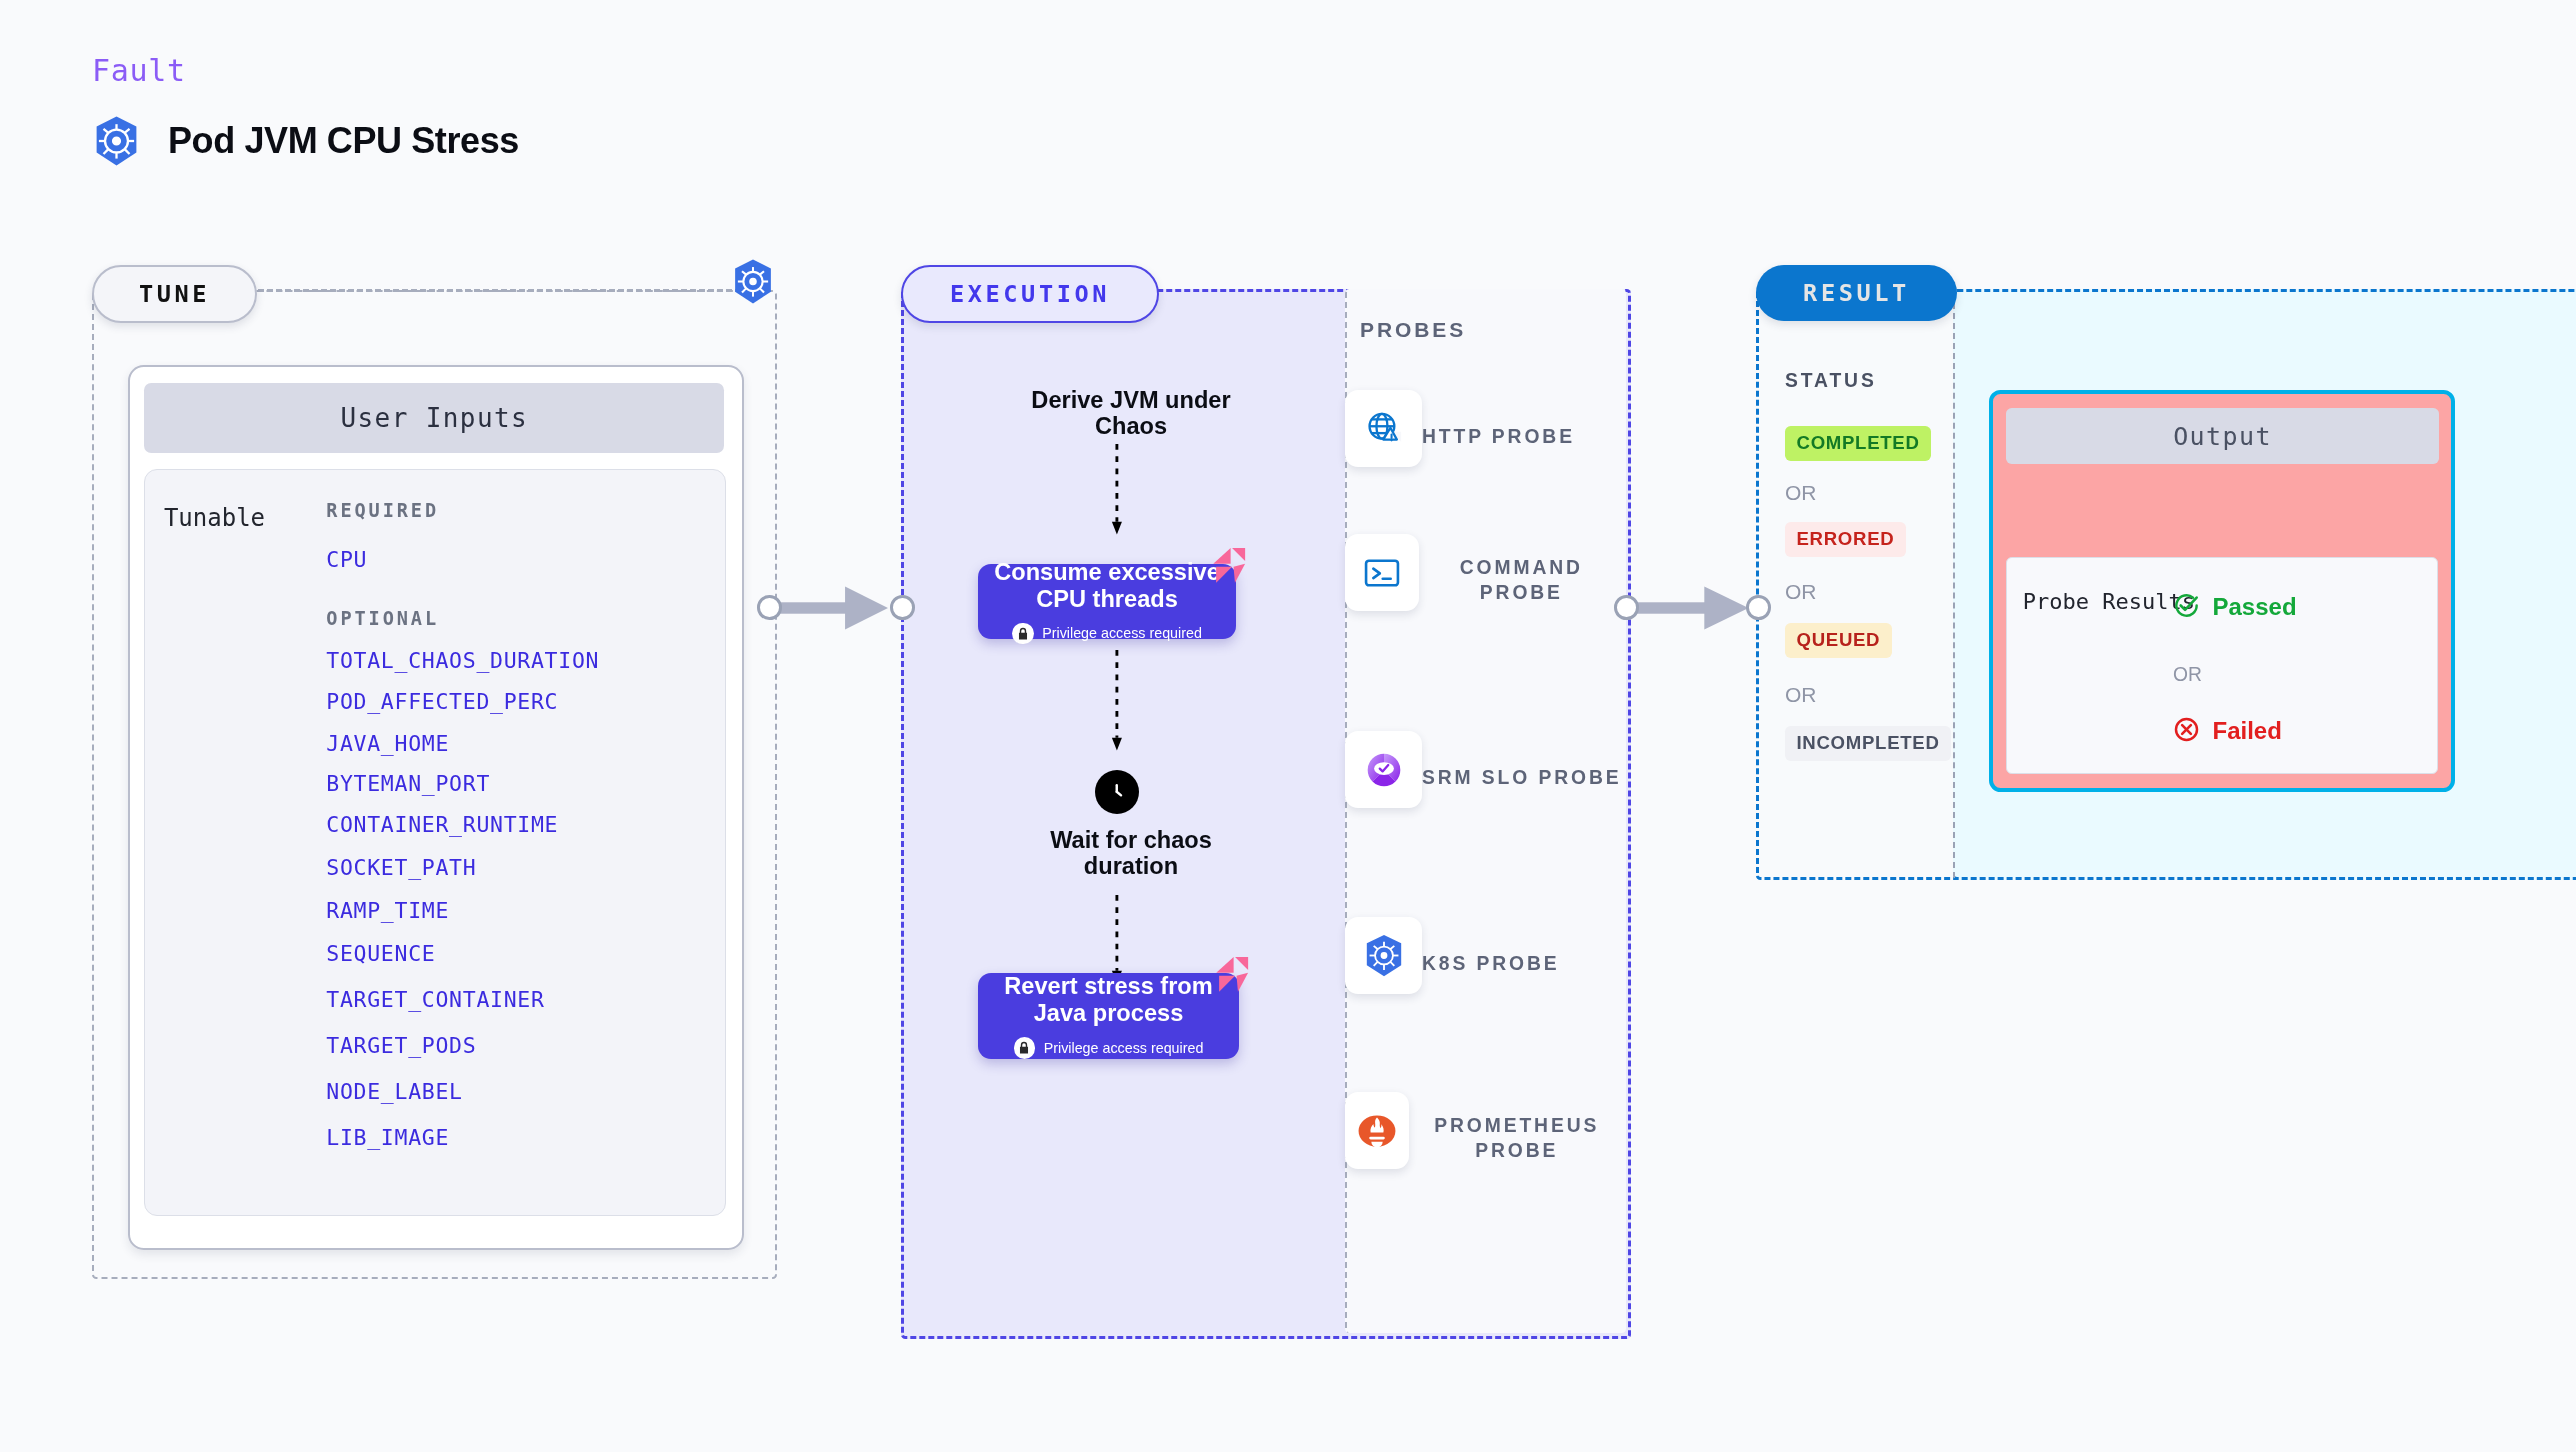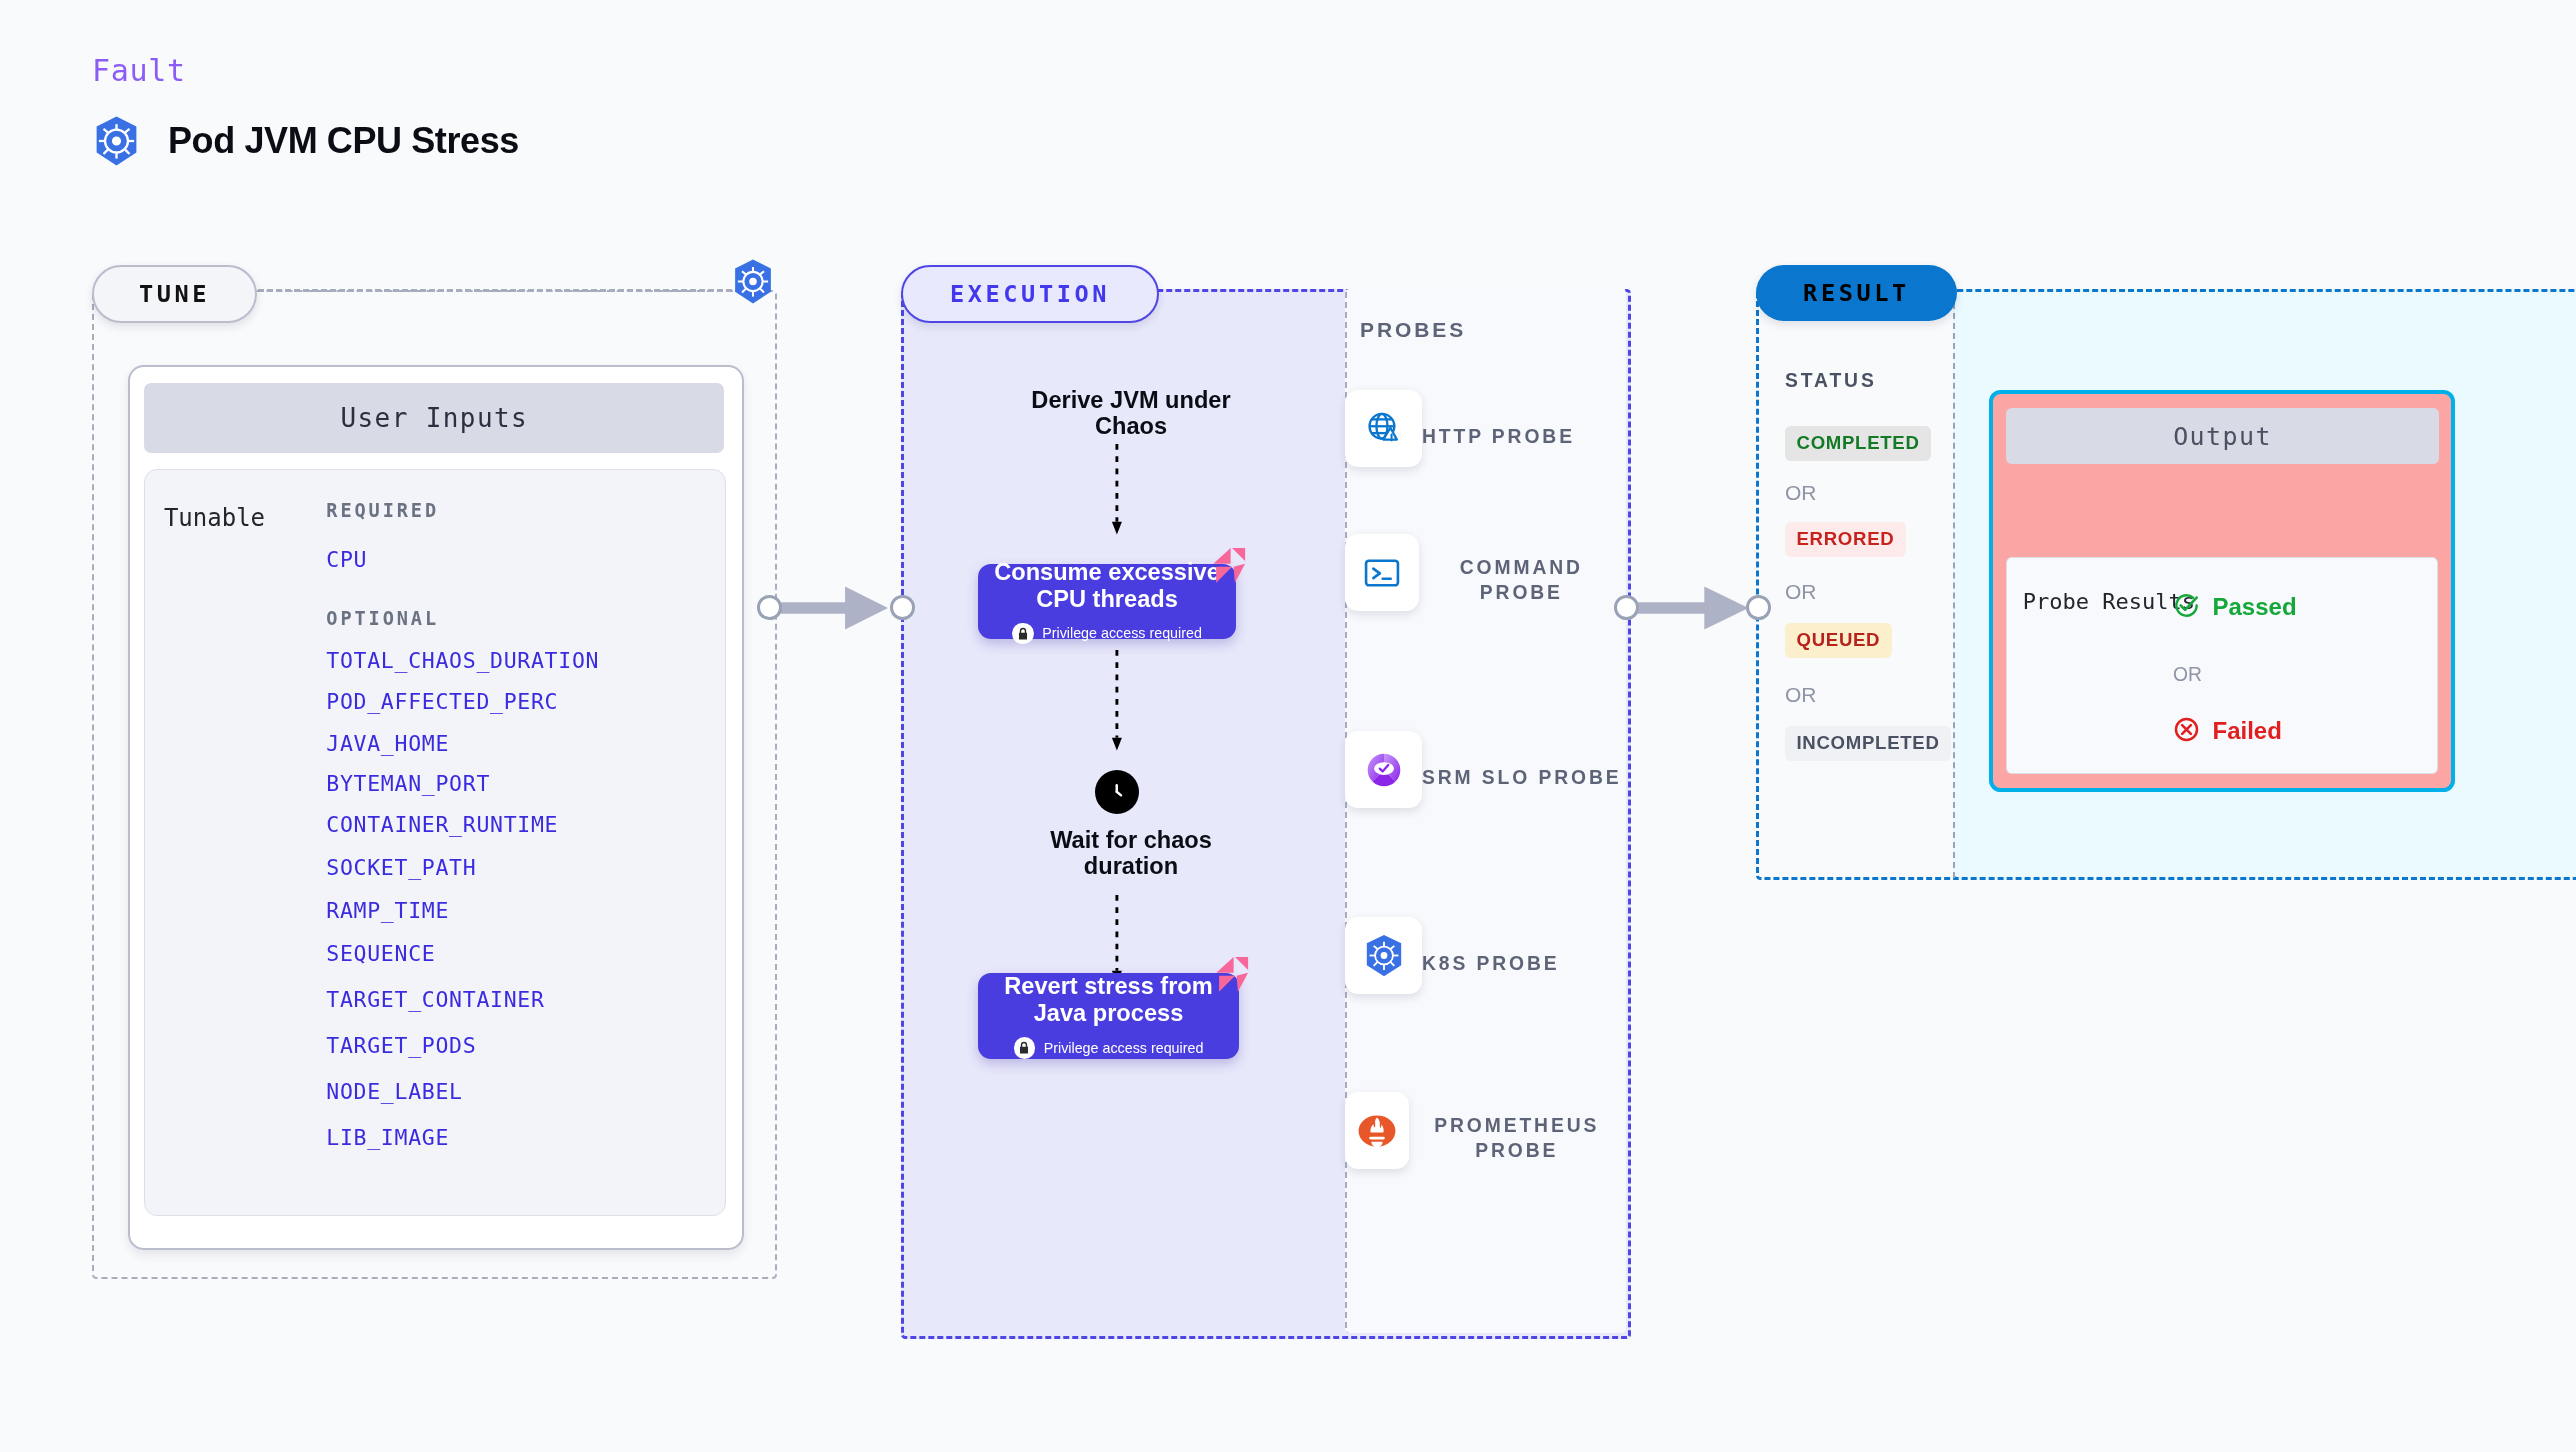--- a/index.html
+++ b/index.html
@@ -45,21 +45,21 @@
   #execution-pill{
     left:901px;top:265px;width:254px;height:54px;
     background:#e9e9fd;border:2.1px solid #4f46e5;
   }
   #execution-pill span{color:#4338ec;}
 
   #result-pill{
     left:1756px;top:265px;width:201px;height:56px;
     background:#0b76ce;border:none;
   }
-  #result-pill span{color:#000000;text-align:center;}
+  #result-pill span{color:#e5e5e5;text-align:center;}
 
   
   .dashed{position:absolute;border-radius:4.3px;}
 
   #tune-zone{
     left:92px;top:290px;width:681px;height:985px;
     border:2.9px dashed #a7adbd;background:transparent;
   }
   #tune-connector{
     position:absolute;left:258px;top:289px;width:501px;height:0;
@@ -463,21 +463,21 @@
 <div class="node-dot" style="left:1746px;top:595px;"></div>
 
 <div id="result-zone" class="dashed"></div>
 <div id="output-zone" class="dashed"></div>
 <div id="result-pill" class="pill">
   <span class="mono">RESULT</span>
 </div>
 
 <div id="status-label">STATUS</div>
 
-<div class="badge" style="top:426px;background:#e5e5e5;color:#137a25;">COMPLETED</div>
+<div class="badge" style="top:426px;background:#bef264;color:#137a25;">COMPLETED</div>
 <div class="or" style="top:481px;">OR</div>
 <div class="badge" style="top:522px;background:#fdeaea;color:#c5231c;">ERRORED</div>
 <div class="or" style="top:580px;">OR</div>
 <div class="badge" style="top:623px;background:#fcefcb;color:#b7221c;">QUEUED</div>
 <div class="or" style="top:683px;">OR</div>
 <div class="badge" style="top:726px;background:#f0f1f5;color:#4a5163;">INCOMPLETED</div>
 
 <div id="output-card">
   <div id="output-head">
     <span class="mono">Output</span>

